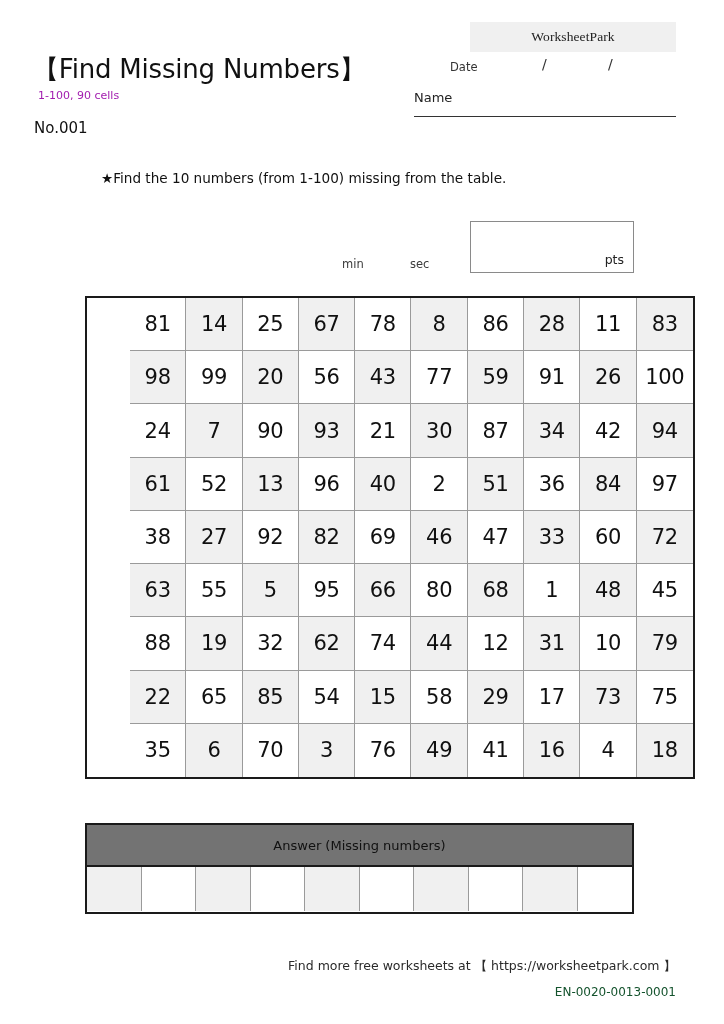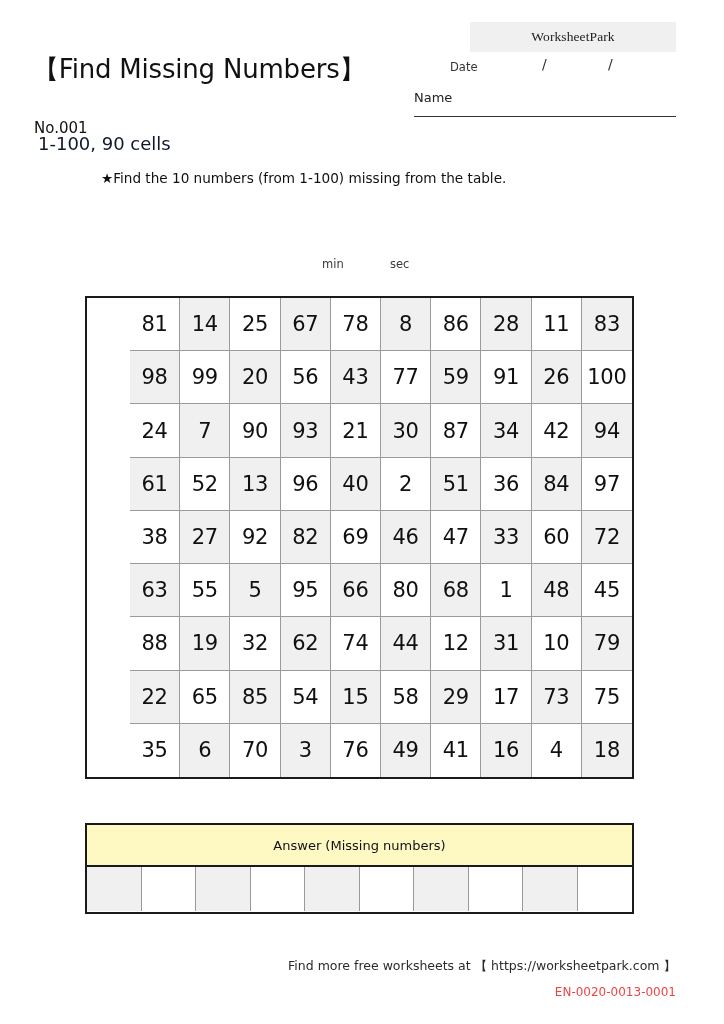--- a/index.html
+++ b/index.html
@@ -82,24 +82,23 @@
     font-size: 26px;
     font-weight: 400;
     letter-spacing: -0.2px;
     color: #111;
     white-space: nowrap;
   }
   #title-sub {
     position: absolute;
     left: 38px;
     top: 89px;
-    font-size: 18px;
-    color: #0f172a;
-    white-space: nowrap;
-    margin-top: 44px;
+    font-size: 11px;
+    color: #a21caf;
+    white-space: nowrap;
   }
   #title-no {
     position: absolute;
     left: 34px;
     top: 119px;
     font-size: 15px;
     color: #111;
     white-space: nowrap;
   }
 
@@ -119,20 +118,21 @@
     left: 300px;
     top: 215px;
     width: 340px;
     height: 62px;
   }
   .timer-unit {
     position: absolute;
     top: 42px;
     font-size: 11.5px;
     color: #3a3a3a;
+    margin-left: 20px;
   }
   #unit-min { left: 22px; }
   #unit-sec { left: 90px; }
 
   #pts-box {
     position: absolute;
     left: 170px;
     top: 6px;
     width: 164px;
     height: 52px;
@@ -146,21 +146,21 @@
     bottom: 5px;
     font-size: 12.5px;
     color: #222;
   }
 
   
   #number-grid {
     position: absolute;
     left: 85px;
     top: 296px;
-    width: 549px;
+    width: 610px;
     height: 483px;
     border: 2.4px solid #1a1a1a;
     box-sizing: border-box;
     display: grid;
     grid-template-columns: repeat(10, 1fr);
     grid-template-rows: repeat(9, 1fr);
     background: #ffffff;
     padding-left: 43px;
   }
   .grid-cell {
@@ -191,21 +191,21 @@
   }
   #answer-header {
     height: 42px;
     border-bottom: 2.2px solid #1a1a1a;
     box-sizing: border-box;
     display: flex;
     align-items: center;
     justify-content: center;
     font-size: 13px;
     color: #111;
-    background: #fef9c3;
+    background: #737373;
   }
   #answer-cells {
     height: 44px;
     display: grid;
     grid-template-columns: repeat(10, 1fr);
   }
   .answer-cell {
     border-right: 1px solid #9a9a9a;
     box-sizing: border-box;
     background: #ffffff;
@@ -220,21 +220,21 @@
     top: 958px;
     font-size: 12.5px;
     color: #2a2a2a;
     white-space: nowrap;
   }
   #footer-code {
     position: absolute;
     right: 48px;
     top: 985px;
     font-size: 12px;
-    color: #ef4444;
+    color: #14532d;
     white-space: nowrap;
   }
 </style>
 </head>
 <body>
 
 <div id="header-zone">
 
   <div id="brand-banner">
     <span>WorksheetPark</span>
@@ -253,20 +253,23 @@
   <div id="title-main">【Find Missing Numbers】</div>
   <div id="title-sub">1-100, 90 cells</div>
   <div id="title-no">No.001</div>
 </div>
 
 <div id="instruction">★Find the 10 numbers (from 1-100) missing from the table.</div>
 
 <div id="timer-strip">
   <span class="timer-unit" id="unit-min">min</span>
   <span class="timer-unit" id="unit-sec">sec</span>
+  <div id="pts-box">
+    <span id="pts-label">pts</span>
+  </div>
 </div>
 
 <div id="number-grid">
     <div class="grid-cell">81</div>
     <div class="grid-cell shaded">14</div>
     <div class="grid-cell">25</div>
     <div class="grid-cell shaded">67</div>
     <div class="grid-cell">78</div>
     <div class="grid-cell shaded">8</div>
     <div class="grid-cell">86</div>

